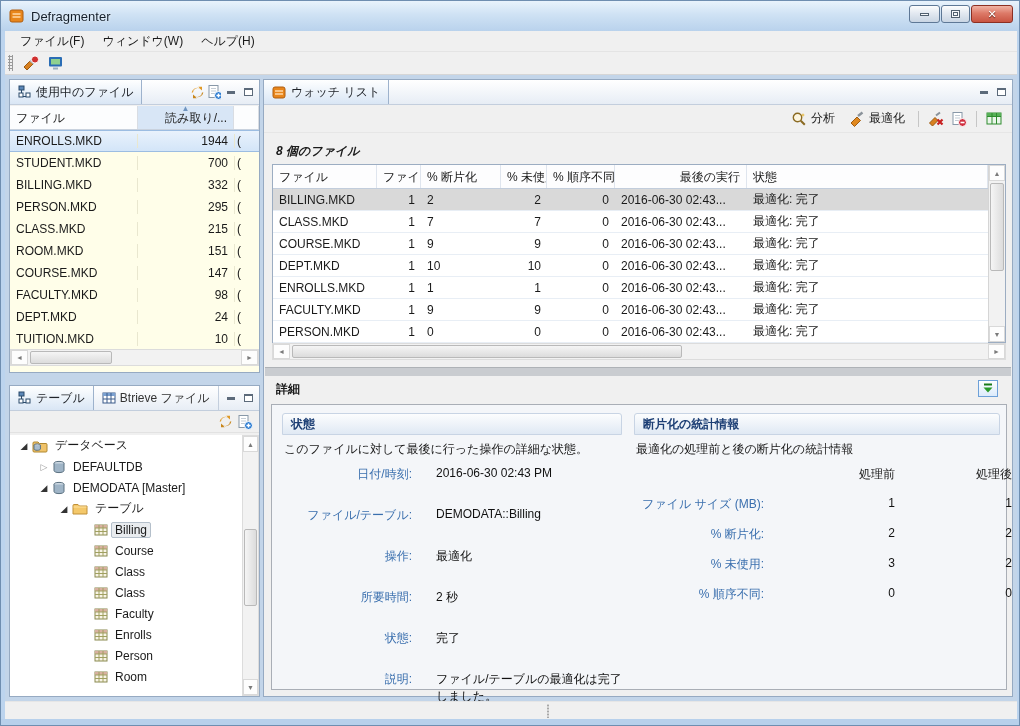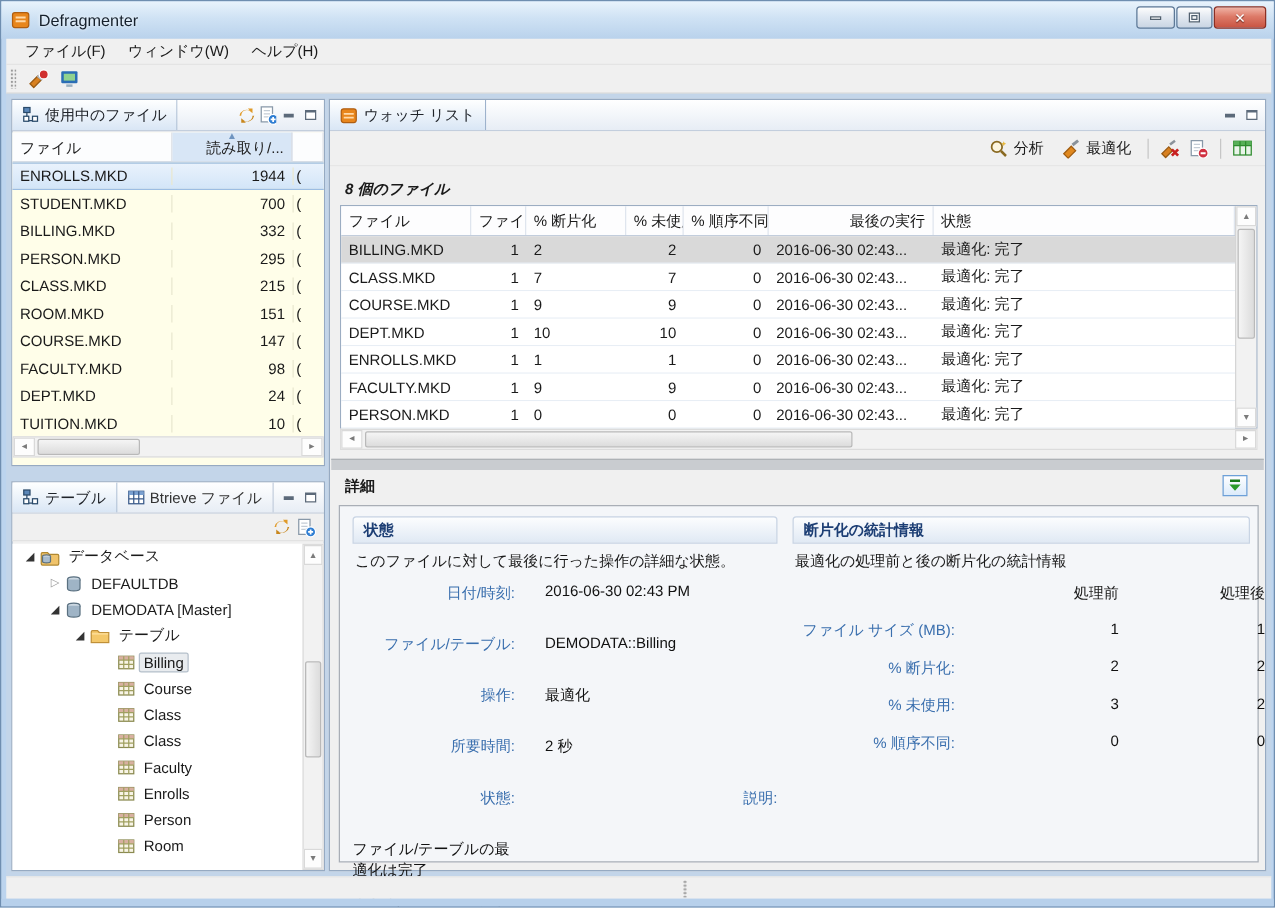--- a/index.html
+++ b/index.html
@@ -670,20 +670,21 @@
           <div class="fields">
             <div class="f-label">日付/時刻:</div>
             <div class="f-value">2016-06-30 02:43 PM</div>
             <div class="f-label">ファイル/テーブル:</div>
             <div class="f-value">DEMODATA::Billing</div>
             <div class="f-label">操作:</div>
             <div class="f-value">最適化</div>
             <div class="f-label">所要時間:</div>
             <div class="f-value">2 秒</div>
             <div class="f-label">状態:</div>
+            <div class="f-value">完了</div>
             <div class="f-label">説明:</div>
             <div class="f-value pre">ファイル/テーブルの最適化は完了
 しました。
 1,315 個のレコードが処理されま
 した (1 秒)
 2 個のキーが処理されました (1</div>
           </div>
         </div>
 
         <div class="subpanel sp-stats">

